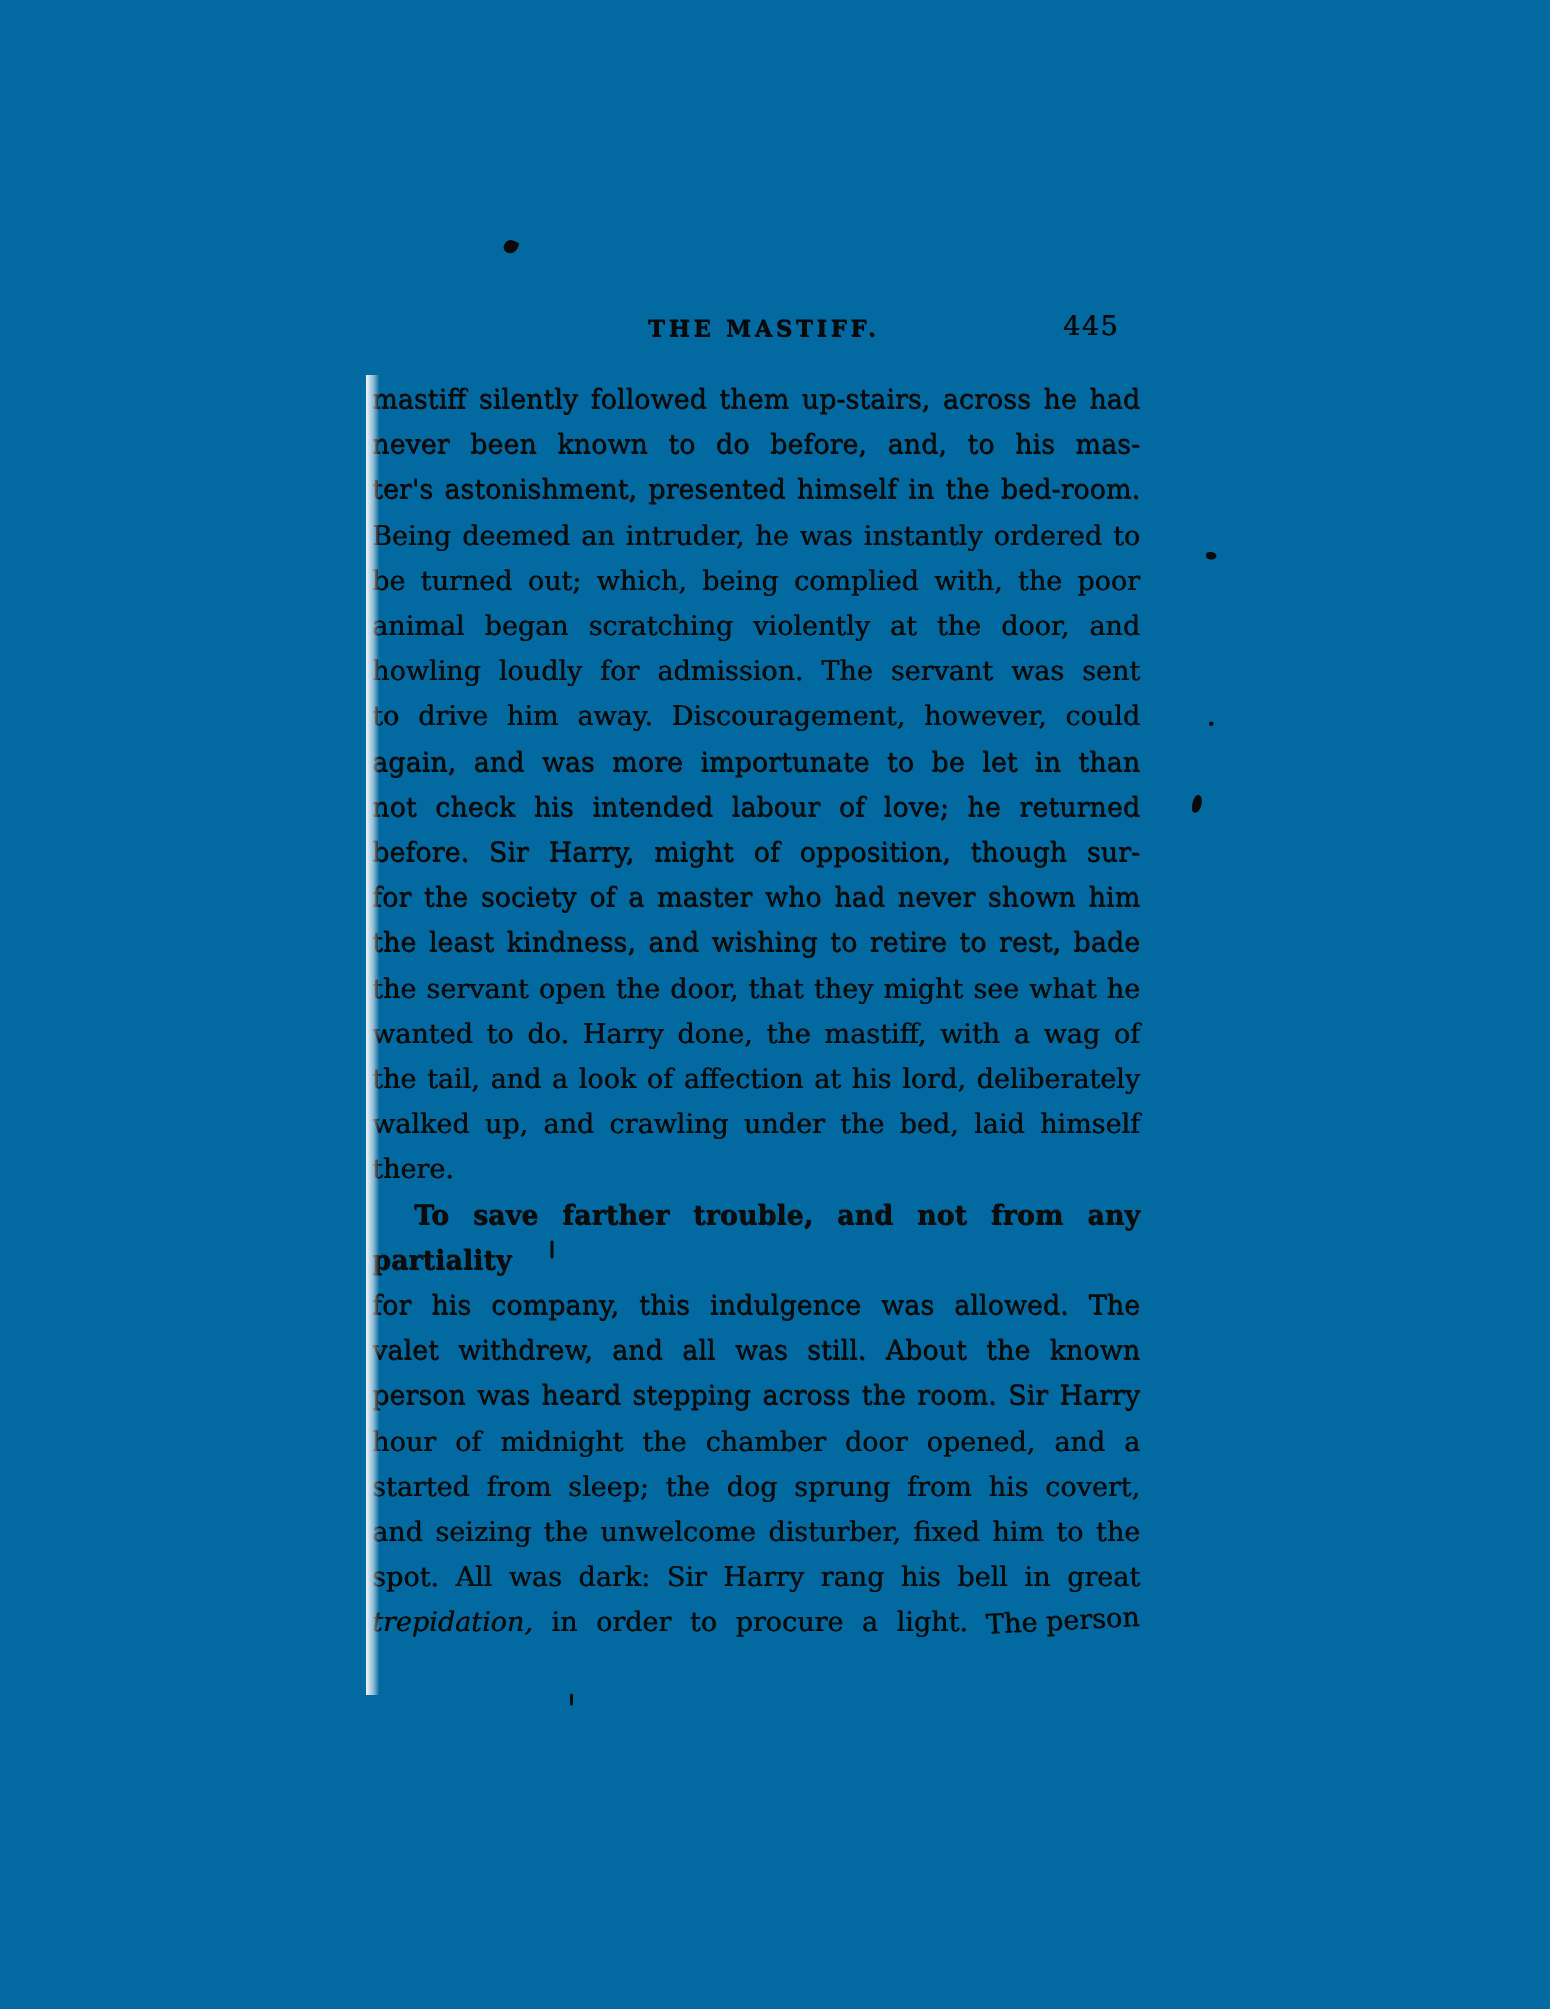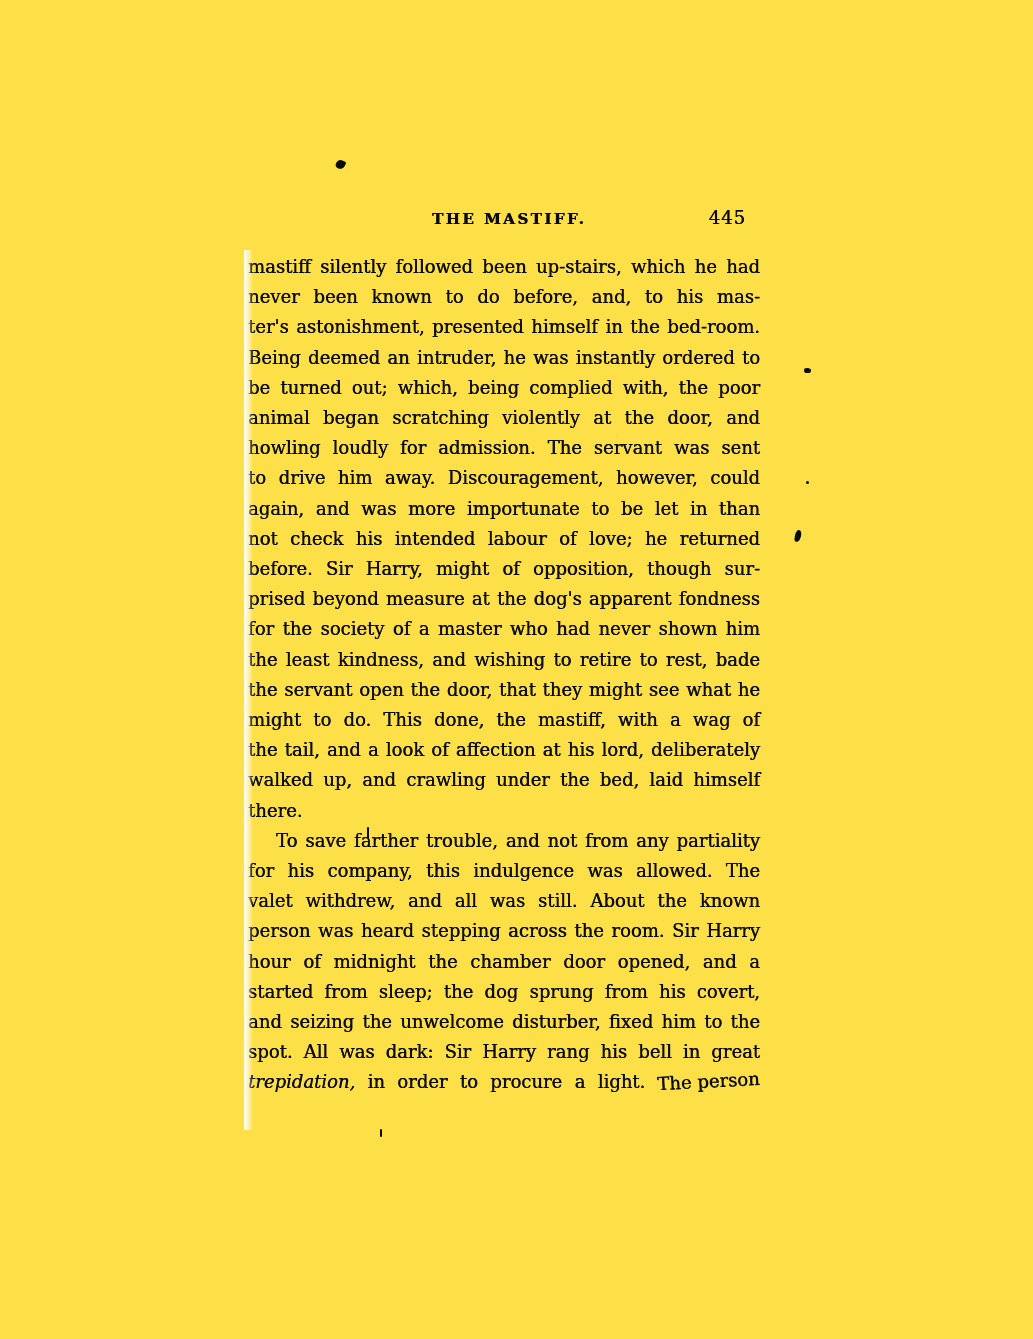--- a/index.html
+++ b/index.html
@@ -5,21 +5,21 @@
   * { margin: 0; padding: 0; box-sizing: border-box; }
   html, body {
     width: 1033px; height: 1339px;
     background: #ffffff;
     overflow: hidden;
     font-family: "DejaVu Serif", "Liberation Serif", serif;
   }
   .page {
     position: relative;
     width: 1033px; height: 1339px;
-    background: #fde047;
+    background: #0369a1;
     color: #0b0b0b;
   }
   
   .running-header {
     position: absolute;
     top: 210px; left: 432px;
     font-size: 15px;
     font-weight: bold;
     letter-spacing: 2.5px;
     color: #0a0a0a;
@@ -45,21 +45,21 @@
     text-shadow: 0.35px 0.35px 0 currentColor;
   }
   .line {
     text-align: justify;
     text-align-last: justify;
     white-space: normal;
   }
   
   .para1 .line:last-child { text-align-last: left; }
   
-  .para2 .line:first-child { text-indent: 28px; }
+  .para2 .line:first-child { text-indent: 28px; font-weight: bold; }
   .italic { font-style: italic; }
   .warped {
     display: inline-block;
     transform: rotate(-3deg) translateY(2px);
     transform-origin: left bottom;
   }
   
   .edge-fade {
     position: absolute;
     top: 250px; left: 244px;
@@ -80,36 +80,35 @@
 <body>
 
 <div class="page">
 
   <div class="running-header">THE MASTIFF.</div>
 
   <div class="page-number">445</div>
 
   <div class="text-block">
     <div class="para1">
-        <div class="line">mastiff silently followed been up-stairs, which he had</div>
+        <div class="line">mastiff silently followed them up-stairs, across he had</div>
         <div class="line">never been known to do before, and, to his mas-</div>
         <div class="line">ter's astonishment, presented himself in the bed-room.</div>
         <div class="line">Being deemed an intruder, he was instantly ordered to</div>
         <div class="line">be turned out; which, being complied with, the poor</div>
         <div class="line">animal began scratching violently at the door, and</div>
         <div class="line">howling loudly for admission.  The servant was sent</div>
         <div class="line">to drive him away.  Discouragement, however, could</div>
         <div class="line">again, and was more importunate to be let in than</div>
         <div class="line">not check his intended labour of love; he returned</div>
         <div class="line">before.  Sir Harry, might of opposition, though sur-</div>
-        <div class="line">prised beyond measure at the dog's apparent fondness</div>
         <div class="line">for the society of a master who had never shown him</div>
         <div class="line">the least kindness, and wishing to retire to rest, bade</div>
         <div class="line">the servant open the door, that they might see what he</div>
-        <div class="line">might to do.  This done, the mastiff, with a wag of</div>
+        <div class="line">wanted to do.  Harry done, the mastiff, with a wag of</div>
         <div class="line">the tail, and a look of affection at his lord, deliberately</div>
         <div class="line">walked up, and crawling under the bed, laid himself</div>
         <div class="line">there.</div>
       </div>
     <div class="para2">
         <div class="line">To save farther trouble, and not from any partiality</div>
         <div class="line">for his company, this indulgence was allowed.  The</div>
         <div class="line">valet withdrew, and all was still.  About the known</div>
         <div class="line">person was heard stepping across the room.  Sir Harry</div>
         <div class="line">hour of midnight the chamber door opened, and a</div>

